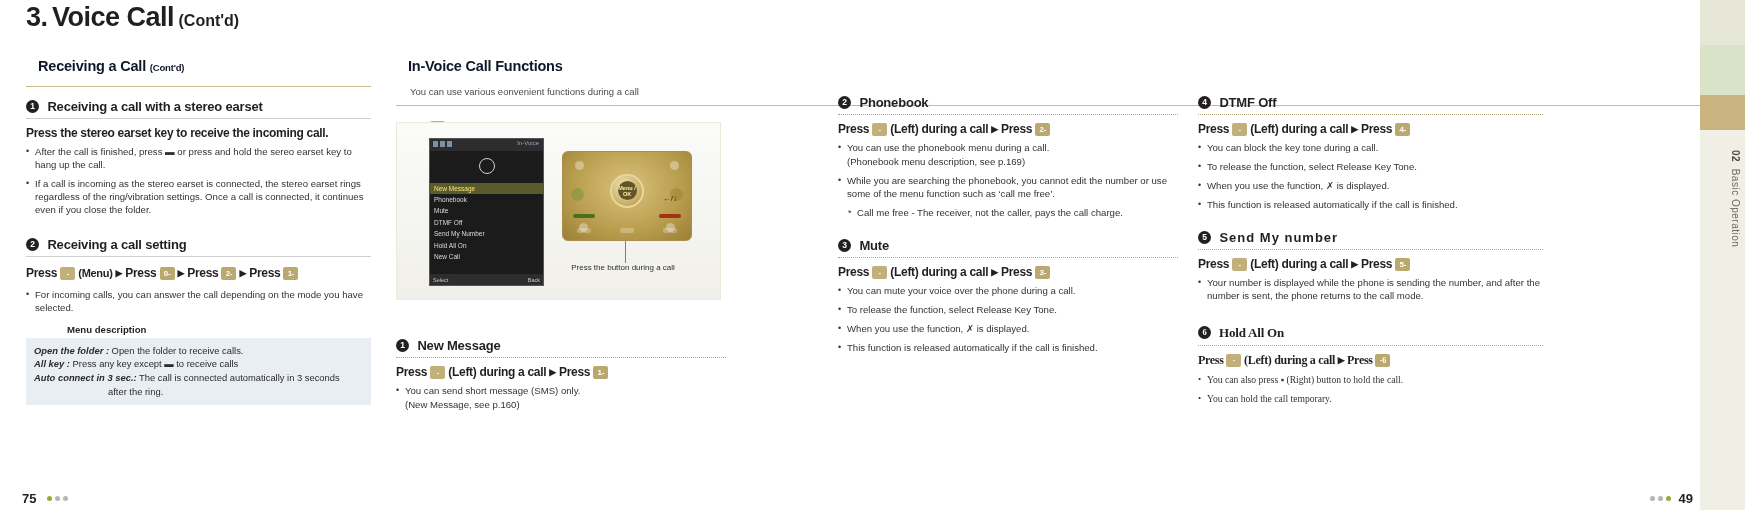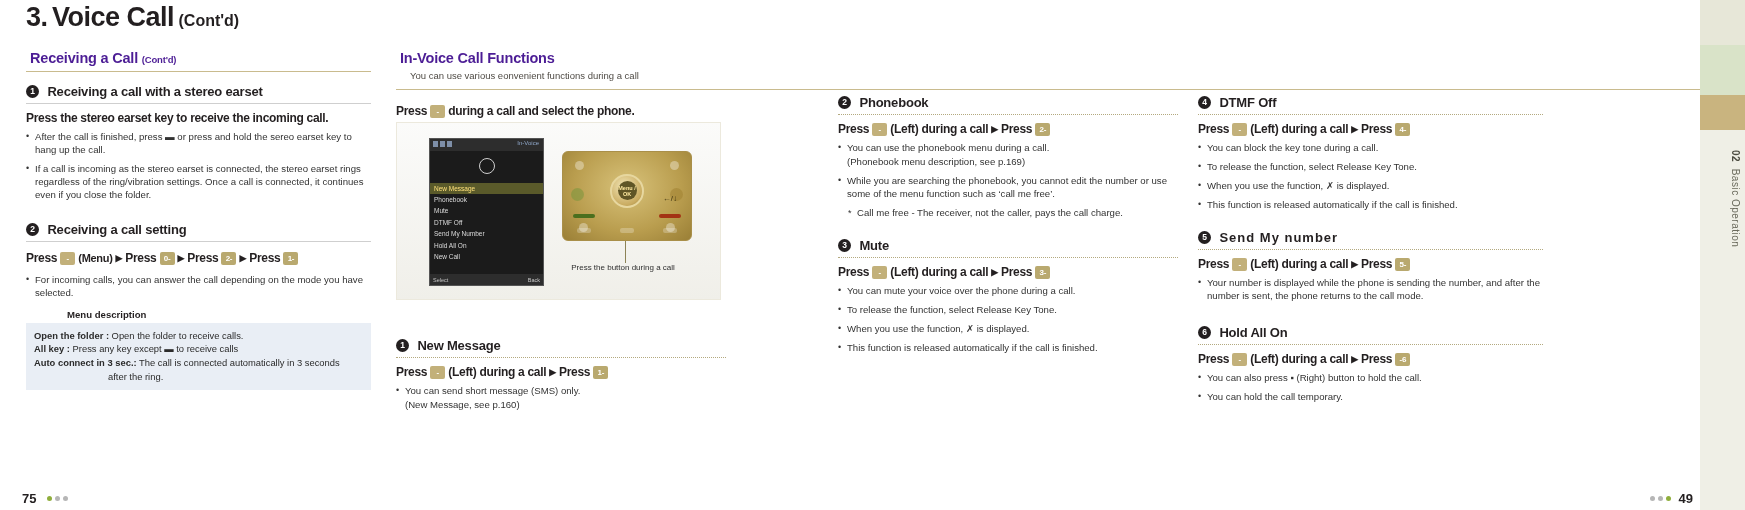--- a/index.html
+++ b/index.html
@@ -49,21 +49,21 @@
   }
 
   
   .col { position: absolute; top: 0; }
   .col-1 { left: 26px;  width: 345px; }
   .col-2 { left: 396px; width: 330px; }
   .col-3 { left: 838px; width: 340px; }
   .col-4 { left: 1198px; width: 345px; }
 
   h2.sec-title {
-    font-size: 14.5px; font-weight: bold; color: #4c1d95; margin: 4px;
+    font-size: 14.5px; font-weight: bold; color: #0f172a; margin: 12px;
     letter-spacing: -.2px;
   }
   h2.sec-title .small { font-size: 9.5px; }
   .rule-gold { border: 0; border-top: 1px solid #c9bb8e; margin: 5px 0 0 0; }
   .rule-dot  { border: 0; border-top: 1px dotted #b3a97f; margin: 4px 0 0 0; }
   .rule-thin { border: 0; border-top: 1px solid #cfcfcf; margin: 4px 0 0 0; }
 
   .sub-note { font-size: 9.5px; color: #4f4b45; margin: 3px 0 0 14px; }
 
   .num-badge {
@@ -102,21 +102,21 @@
   .key.gold  { background: #c2b07a; }
   .key.num   { background: #b9a96f; }
   .arrow { font-size: 9px; vertical-align: 1px; }
 
   
   .menu-desc-label { font-size: 9.6px; font-weight: bold; margin: 9px 0 3px 0; padding-left: 41px; }
   .menu-box {
     background: #e9eef5; padding: 6px 8px 7px 8px;
   }
   .menu-box .row { font-size: 9.4px; color: #2b2b2b; line-height: 1.45; }
-  .menu-box .row b { font-weight: bold; }
+  .menu-box .row b { font-weight: bold; font-style: italic; }
   .menu-box .indent { padding-left: 74px; }
 
   
   .phone-block {
     position: absolute; left: 396px; top: 122px; width: 325px; height: 178px;
     background: linear-gradient(180deg,#fbfbfa 0%,#f0efe9 100%);
     border: 1px solid #ece9dd;
   }
   .phone-lcd {
     position: absolute; left: 32px; top: 15px; width: 115px; height: 148px;
@@ -442,21 +442,21 @@
       <span>Press</span>
       <span class="key gold">-</span>
       <span>(Left) during a call</span>
       <span class="arrow">▶</span>
       <span>Press</span>
       <span class="key num">5-</span>
     </div>
     <div class="bullet">Your number is displayed while the phone is sending the number, and after the number is sent, the phone returns to the call mode.</div>
   </div>
 
-  <div style="margin-top:22px;">
+  <div style="margin-top:22px;font-family:Liberation Serif, serif;">
     <div class="item-head">
       <span class="num-badge">6</span>
       <span>Hold All On</span>
     </div>
     <hr class="rule-dot">
     <div class="bold-line">
       <span>Press</span>
       <span class="key gold">-</span>
       <span>(Left) during a call</span>
       <span class="arrow">▶</span>

